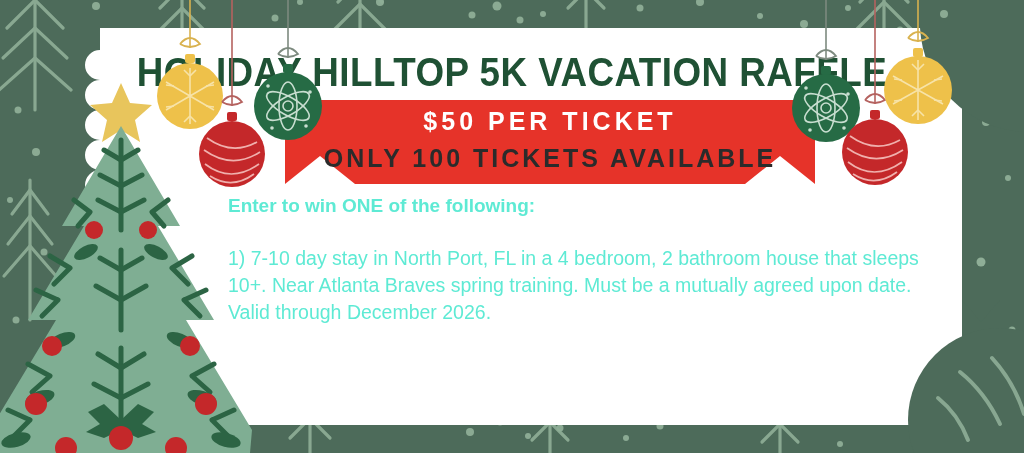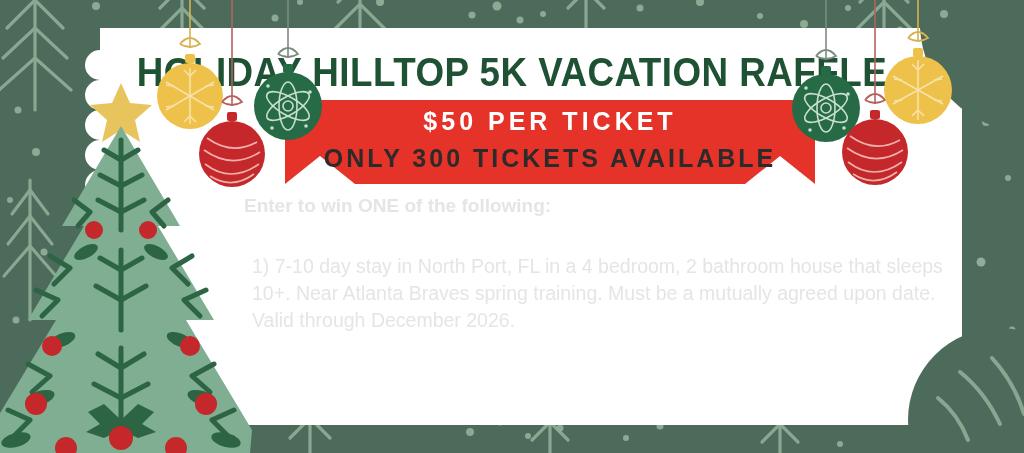--- a/index.html
+++ b/index.html
@@ -43,28 +43,28 @@
     white-space:nowrap;
   }
   .banner-line2{
     position:absolute;left:0;top:44px;width:530px;text-align:center;
     color:#2b2b2b;font-weight:bold;font-size:25px;letter-spacing:3px;
     white-space:nowrap;
   }
 
   
   .body-copy{
-    position:absolute;left:244px;top:192px;width:730px;
-    color:#e5e5e5;
+    position:absolute;left:228px;top:192px;width:730px;
+    color:#5eead4;
     font-size:19.5px;
     line-height:27px;
     z-index:6;
   }
   .body-copy .lead{font-weight:bold;font-size:19px;display:block;}
-  .body-copy p{margin:8px;}
+  .body-copy p{margin:0;}
   .body-copy .gap{height:26px;}
   .body-copy .gap-sm{height:22px;}
   .fg{z-index:7;}
 </style>
 </head>
 <body>
 
 <div id="poster">
 
   <svg class="bgsvg" width="1024" height="453" viewBox="0 0 1024 453">
@@ -211,21 +211,21 @@
     <circle cx="981" cy="262" r="4.5" fill="#8fae97"></circle>
   </svg>
 
   <div class="title">HOLIDAY HILLTOP 5K VACATION RAFFLE</div>
 
   <div class="banner">
     <svg width="530" height="84" viewBox="0 0 530 84">
       <path fill="#e63329" d="M0,0 L530,0 L530,84 L495,56 L460,84 L70,84 L35,56 L0,84 Z"></path>
     </svg>
     <div class="banner-line1">$50 PER TICKET</div>
-    <div class="banner-line2">ONLY 300 TICKETS AVAILABLE</div>
+    <div class="banner-line2">ONLY 100 TICKETS AVAILABLE</div>
   </div>
 
   <div class="body-copy">
     <span class="lead">Enter to win ONE of the following:</span>
     <div class="gap"></div>
     <p>1) 7-10 day stay in North Port, FL in a 4 bedroom, 2 bathroom house that sleeps 10+. Near Atlanta Braves spring training. Must be a mutually agreed upon date. Valid through December 2026.</p>
     <div class="gap-sm"></div>
   </div>
 
   <svg class="layer fg" width="1024" height="453" viewBox="0 0 1024 453">

